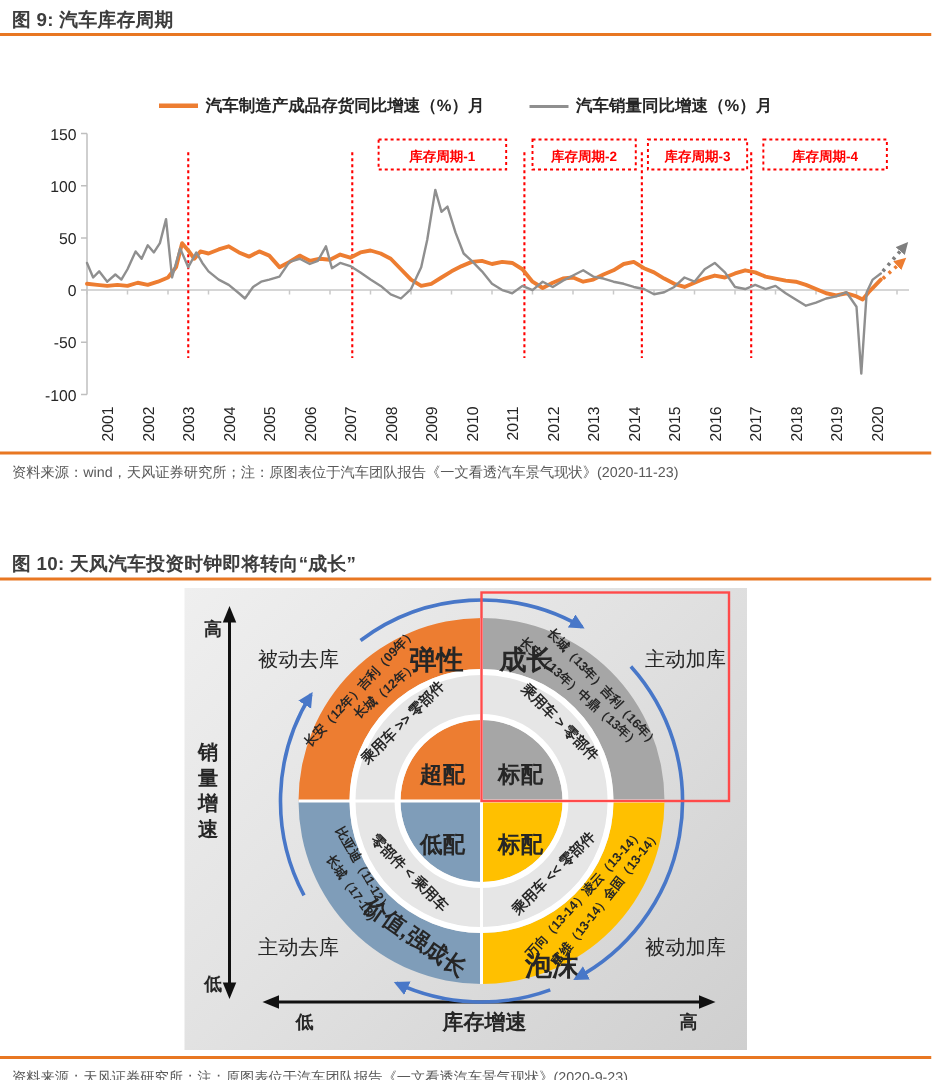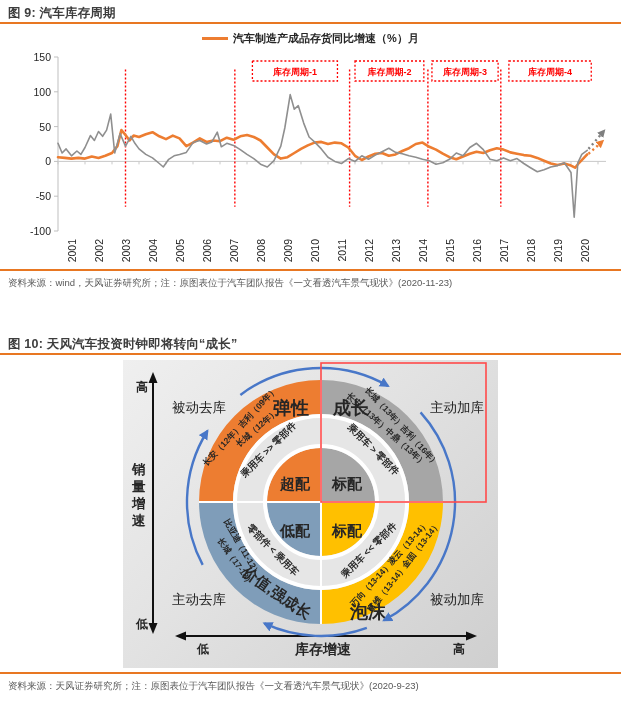--- a/index.html
+++ b/index.html
@@ -3,21 +3,21 @@
 <meta charset="utf-8">
 <style>
   html,body{margin:0;padding:0;}
   body{
     width:621px;height:720px;background:#ffffff;overflow:hidden;
     font-family:"Liberation Sans","DejaVu Sans",sans-serif;
     -webkit-font-smoothing:antialiased;
   }
   .fig-title{font-size:12.5px;font-weight:bold;color:#3d3d3d;padding:5px 8px 0 8px;letter-spacing:0.2px;}
   .rule{height:2px;background:#E87722;width:621px;}
-  .legend{display:flex;justify-content:center;align-items:flex-end;gap:30px;padding:7px 0 1px 0;}
+  .legend{display:flex;justify-content:center;align-items:flex-end;gap:30px;padding:7px 0 1px 0;margin-top:32px;}
   .legend-item{display:flex;align-items:center;font-size:11px;font-weight:bold;color:#262626;}
   .legend-swatch{display:inline-block;width:26px;margin-right:5px;}
   .source{font-size:9.5px;color:#595959;padding:6px 8px 7px 8px;}
   #fig9-chart{width:621px;height:222px;}
   .sec2{margin-top:34px;}
   .panel-wrap{display:flex;justify-content:center;padding:5px 0 4px 0;}
   .panel{
     width:375px;height:308px;
     background:linear-gradient(135deg,#EFEFEF 0%,#E2E2E2 45%,#CFCFCF 100%);
   }
@@ -32,20 +32,24 @@
 
 <div>
 
   <section>
     <div class="fig-title">图 9: 汽车库存周期</div>
     <div class="rule"></div>
     <div class="legend" id="fig9-legend">
         <span class="legend-item">
           <span class="legend-swatch" style="background: rgb(237, 125, 49); height: 2.6px;"></span>
           <span>汽车制造产成品存货同比增速（%）月</span>
+        </span>
+        <span class="legend-item">
+          <span class="legend-swatch" style="background: rgb(143, 143, 143); height: 2px;"></span>
+          <span>汽车销量同比增速（%）月</span>
         </span>
       </div>
     <div id="fig9-chart">
         <svg viewBox="0 0 621 222" width="621" height="222">
           <defs>
             <marker id="f9arr0" markerUnits="userSpaceOnUse" markerWidth="10" markerHeight="9" refX="7" refY="4" orient="auto">
               <path d="M0,0 L8,4 L0,8 Z" fill="#7F7F7F"></path>
             </marker>
             <marker id="f9arr1" markerUnits="userSpaceOnUse" markerWidth="10" markerHeight="9" refX="7" refY="4" orient="auto">
               <path d="M0,0 L8,4 L0,8 Z" fill="#ED7D31"></path>

